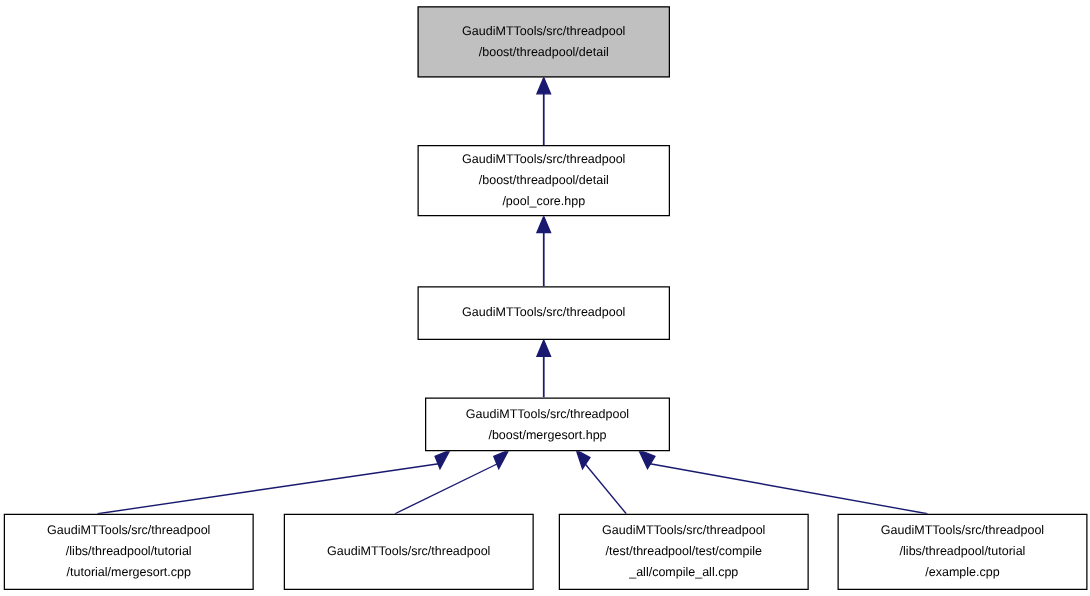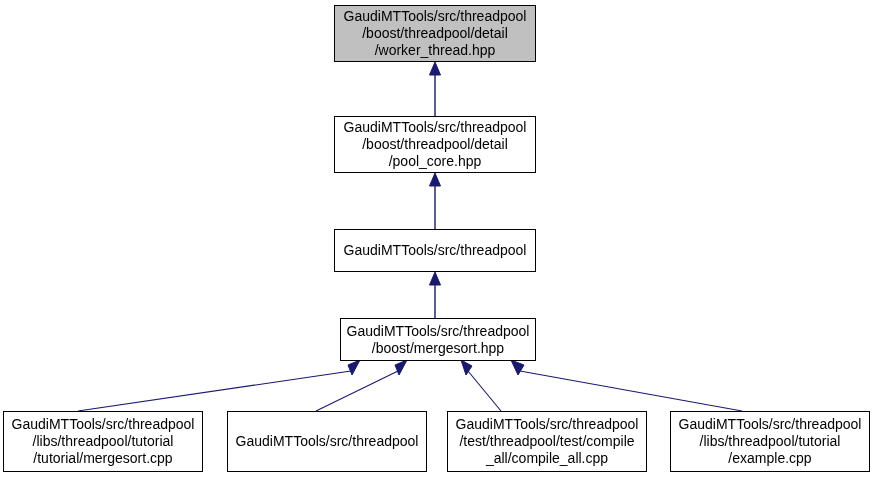--- a/index.html
+++ b/index.html
@@ -32,21 +32,21 @@
   .node {
     position: absolute;
     box-sizing: border-box;
     border: 1px solid #000000;
     background: #ffffff;
     display: flex;
     flex-direction: column;
     align-items: center;
     justify-content: center;
     text-align: center;
-    font-size: 14px;
+    font-size: 10px;
     line-height: 17px;
     color: #000000;
     white-space: pre;
     letter-spacing: 0px;
   }
   .node.current {
     background: #c0c0c0;
   }
   .node .ln {
     display: block;
@@ -93,21 +93,20 @@
 
     <g>
       <line x1="742" y1="411" x2="520" y2="371" stroke="#191970" stroke-width="1.1"></line>
       <polygon points="511,360 518,375 524,365" fill="#191970" stroke="#191970" stroke-width="1"></polygon>
     </g>
   </svg>
 
   <div class="node current" style="left:334px; top:5px; width:202px; height:57px;">
     <span class="ln">GaudiMTTools/src/threadpool</span>
     <span class="ln">/boost/threadpool/detail</span>
-    <span class="ln">/worker_thread.hpp</span>
   </div>
 
   <div class="node" style="left:334px; top:116px; width:202px; height:57px;">
     <span class="ln">GaudiMTTools/src/threadpool</span>
     <span class="ln">/boost/threadpool/detail</span>
     <span class="ln">/pool_core.hpp</span>
   </div>
 
   <div class="node" style="left:334px; top:229px; width:202px; height:43px;">
     <span class="ln">GaudiMTTools/src/threadpool</span>

